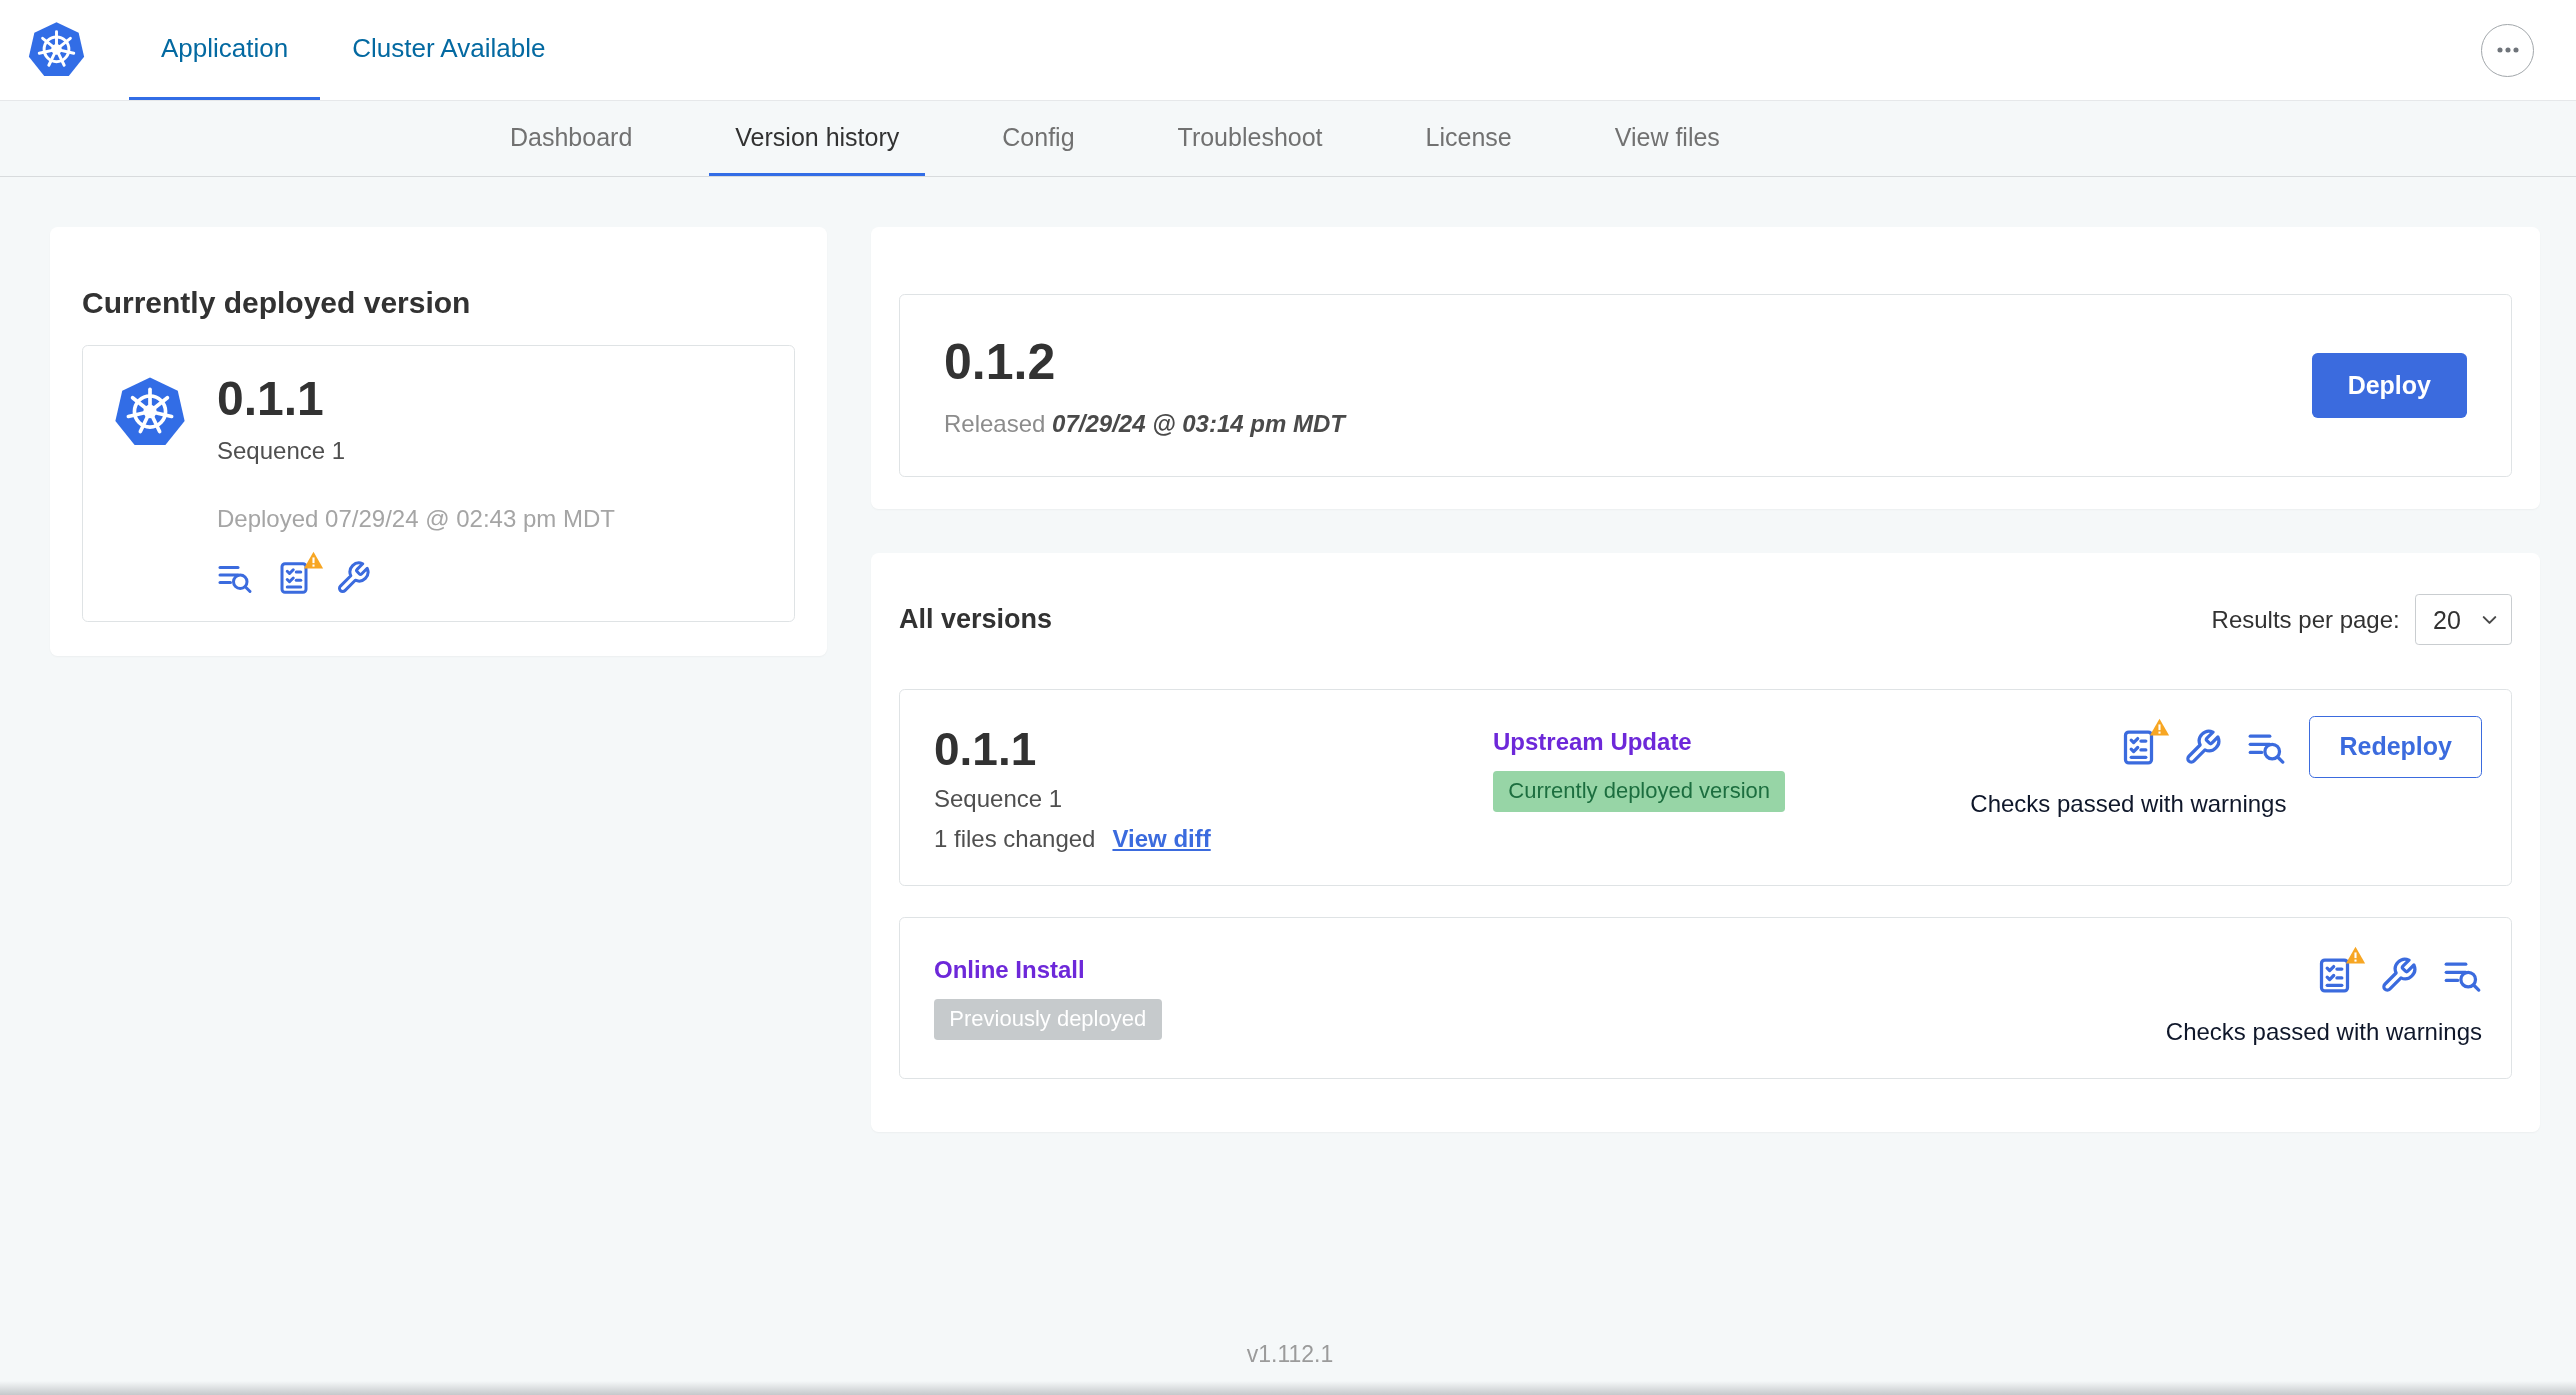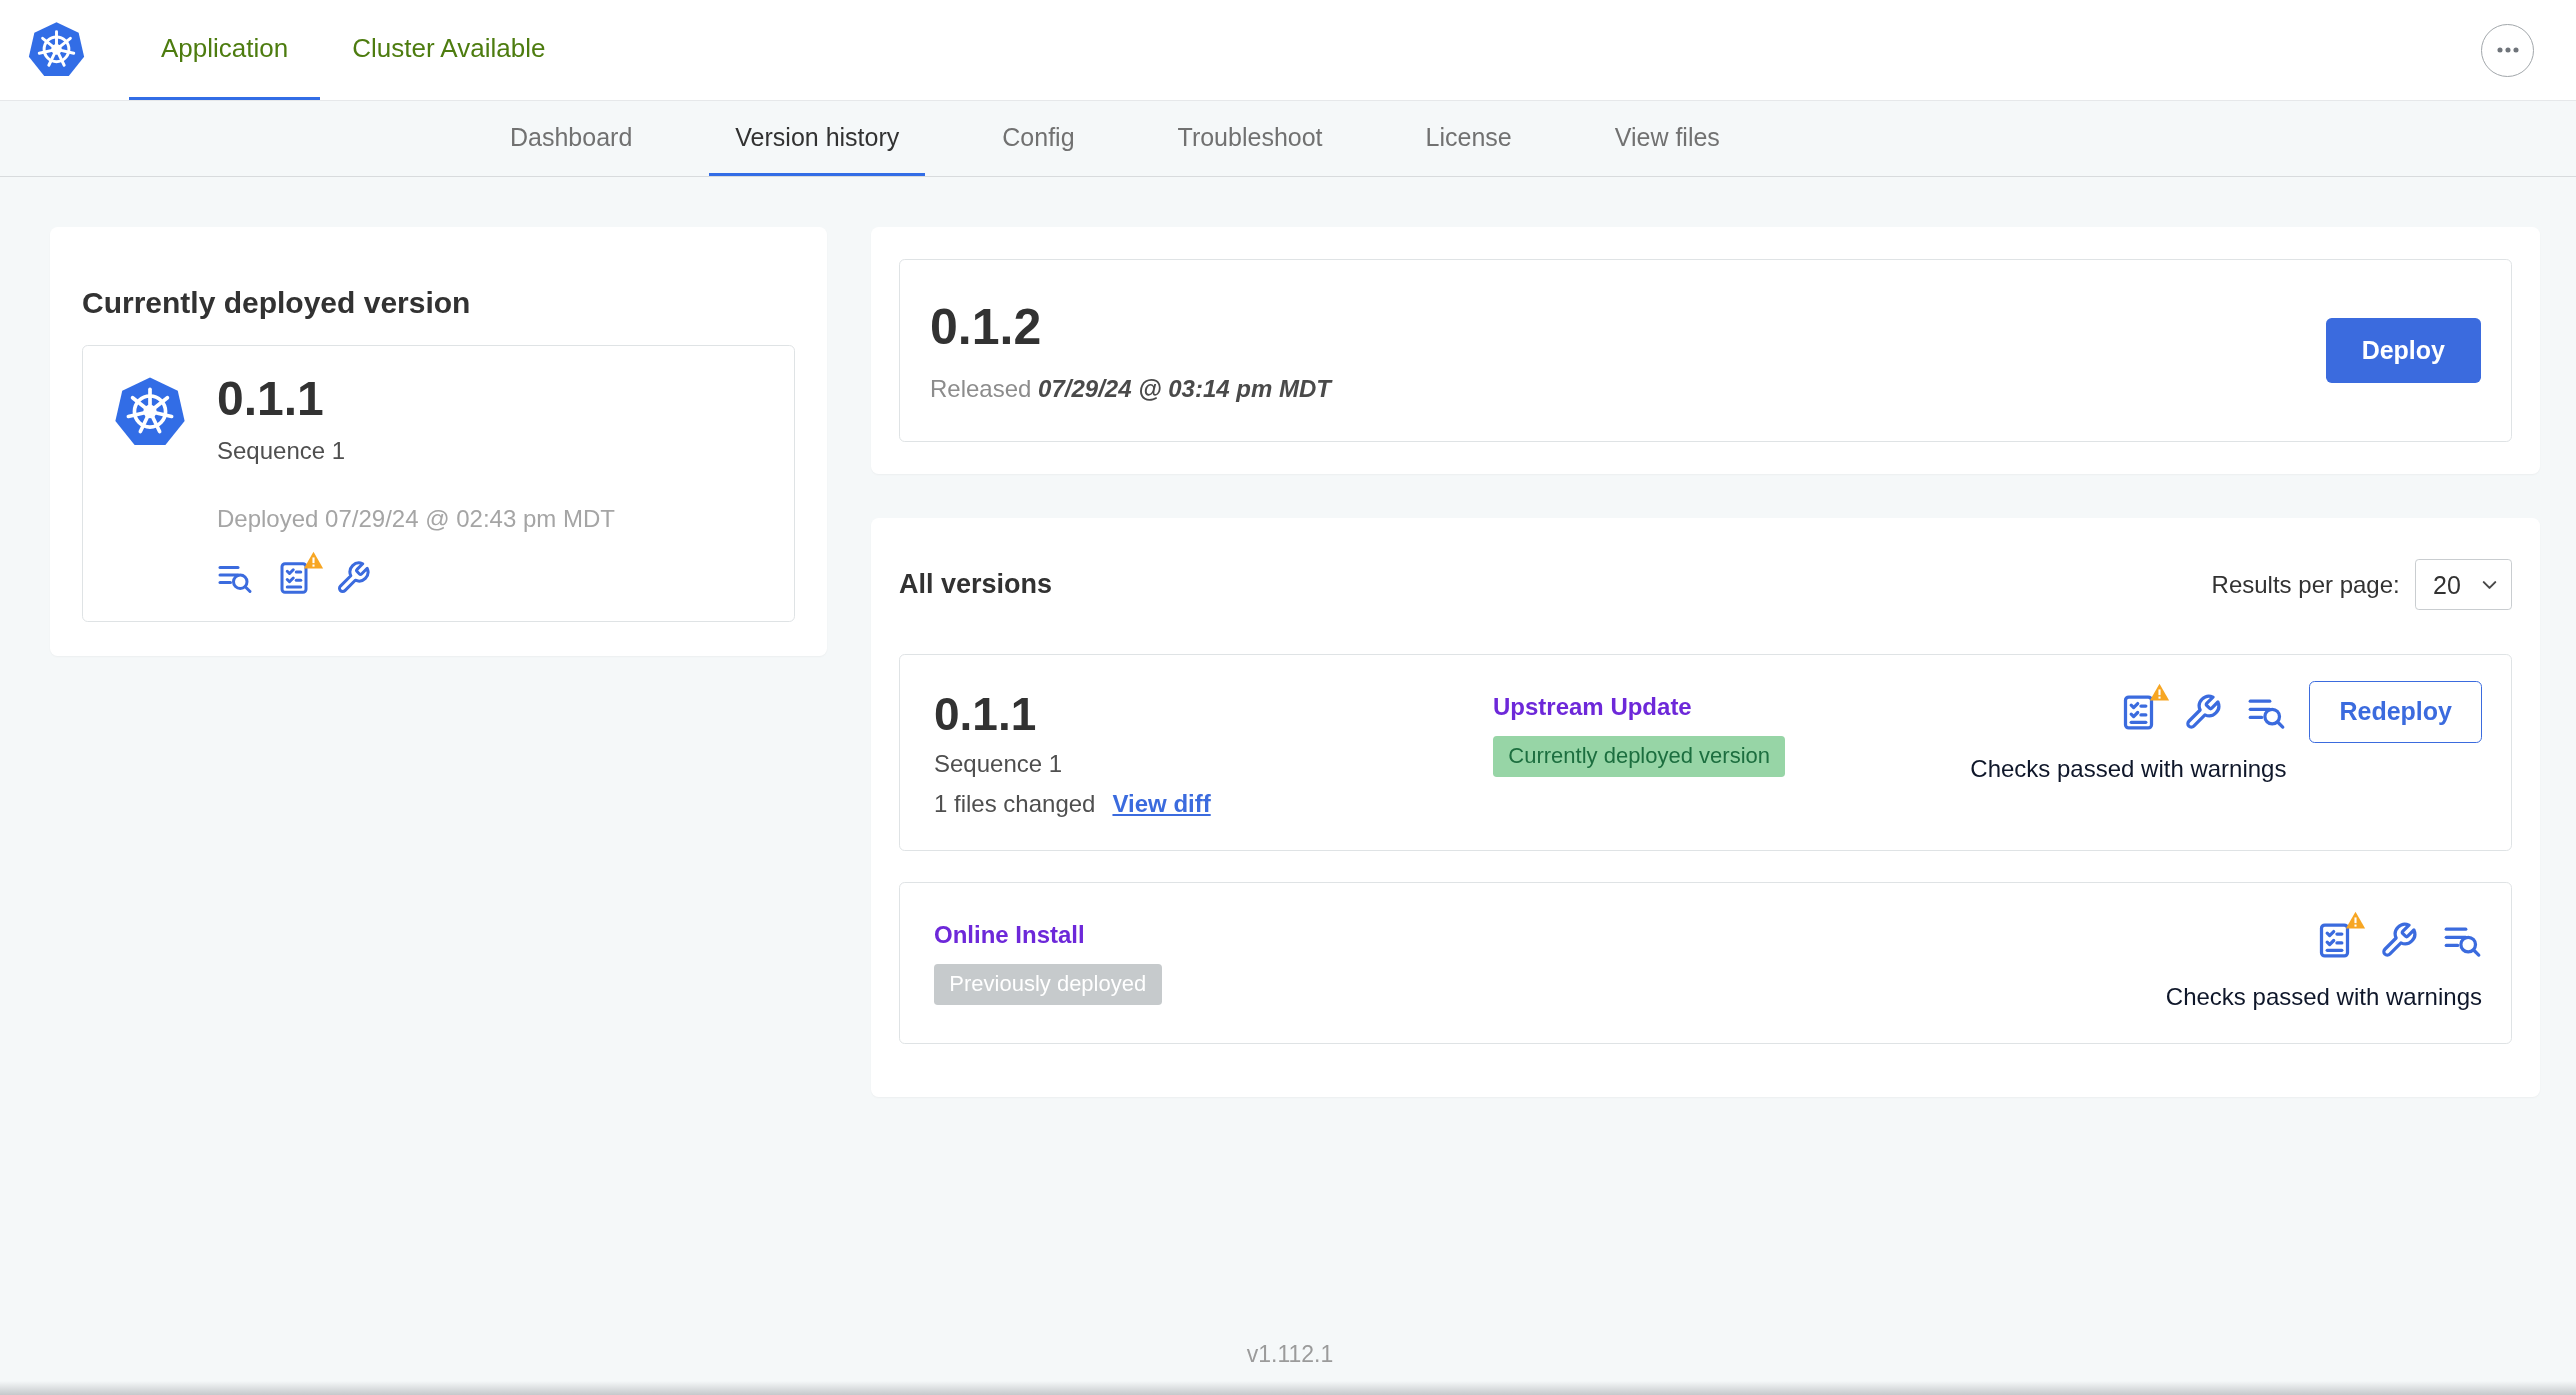--- a/index.html
+++ b/index.html
@@ -14,21 +14,21 @@
   
   .header {
     height:101px; background:#fff; display:flex; align-items:stretch;
     padding:0 42px 0 27px; border-bottom:1px solid #e6e8ea;
   }
   .logo-wrap { align-self:center; width:59px; height:59px; margin-right:43px; flex:none; }
   .logo-wrap svg { width:100%; height:100%; }
   .top-tabs { display:flex; align-items:stretch; }
   .top-tab {
     display:flex; align-items:center; padding:0 32px; font-size:26px;
-    color:#4d7c0f; cursor:pointer; border-bottom:3.8px solid transparent;
+    color:#0369a1; cursor:pointer; border-bottom:3.8px solid transparent;
   }
   .top-tab.active { border-bottom-color:#326de6; }
   .menu-btn {
     margin-left:auto; align-self:center; width:53px; height:53px; border-radius:50%;
     border:1.9px solid #a2a7ab; background:#fff; display:flex; align-items:center;
     justify-content:center; cursor:pointer; padding:0;
   }
   .menu-btn svg { width:32px; height:32px; color:#6f747a; }
 
   
@@ -68,22 +68,22 @@
   .icon-41 { width:39px; height:39px; }
   .warn-overlay { position:absolute; top:-10.5px; right:-11.5px; width:21px; height:21px; }
   .warn-overlay svg { width:100%; height:100%; }
 
   
   .right-col { flex:1; margin-left:44px; }
 
   .avail-panel { padding:32px 28px 32px 28px; margin-bottom:44px; }
   .panel-title { font-size:27px; font-weight:700; color:#323232; }
   .update-box {
-    border:1px solid #dfe3e5; border-radius:5.7px;
-    padding:38px 30px; display:flex; align-items:center; justify-content:space-between;
+    margin-top:35px; border:1px solid #dfe3e5; border-radius:5.7px;
+    padding:38px 44px; display:flex; align-items:center; justify-content:space-between;
   }
   .upd-version { font-size:50px; font-weight:700; }
   .upd-released { margin-top:19px; font-size:24px; color:#8c8c8c; }
   .upd-released b { color:#4a4a4a; font-weight:700;font-style:italic; }
   .btn-primary {
     background:#3b6bde; color:#fff; border:none; border-radius:5.7px;
     font-family:inherit; font-size:25px; font-weight:700; padding:18px 36px; cursor:pointer;
   }
 
   .allv-panel { padding:29px 28px 53px 28px; }

